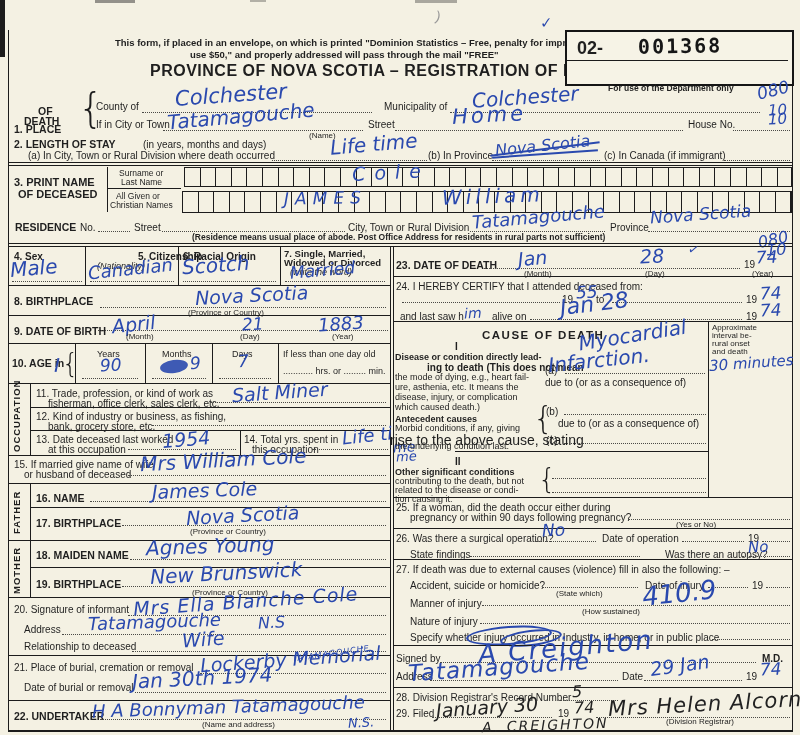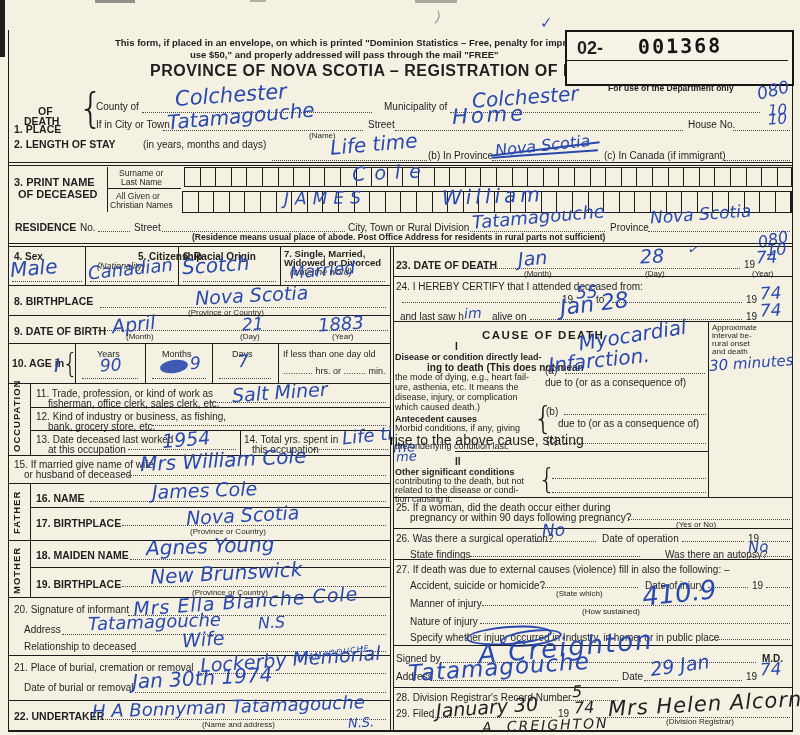--- a/index.html
+++ b/index.html
@@ -67,20 +67,21 @@
   <div class="p c" style="left:265px;top:131px;padding-left:44px;">(Name)</div>
   <div class="p" style="left:368px;top:119px;">Street</div>
   <div class="dt" style="left:395px;top:129px;width:288px;"></div>
   <div class="hw" style="left:452px;top:105px;font-size:21px;letter-spacing:3px;">Home</div>
   <div class="p" style="left:688px;top:119px;">House No.</div>
   <div class="dt" style="left:733px;top:129px;width:57px;"></div>
   <div class="hw" style="left:768px;top:112px;font-size:15px;">10</div>
 
   <div class="p b" style="left:14px;top:138px;font-size:10.5px;">2. LENGTH OF STAY</div>
   <div class="p" style="left:123px;top:139px;margin-left:20px;">(in years, months and days)</div>
+  <div class="p" style="left:28px;top:150px;">(a) In City, Town or Rural Division where death occurred</div>
   <div class="dt" style="left:272px;top:159px;width:155px;"></div>
   <div class="hw" style="left:330px;top:134px;font-size:20px;transform:rotate(-5deg);">Life time</div>
   <div class="p" style="left:428px;top:150px;">(b) In Province</div>
   <div class="dt" style="left:492px;top:159px;width:108px;"></div>
   <div class="hw" style="left:495px;top:138px;font-size:16px;transform:rotate(-6deg);">Nova Scotia</div>
   <div class="bl" style="left:490px;top:148px;width:110px;height:2px;transform:rotate(-7deg);"></div>
   <div class="bl" style="left:492px;top:153px;width:106px;height:2px;transform:rotate(-4deg);"></div>
   <div class="p" style="left:604px;top:150px;">(c) In Canada (if immigrant)</div>
   <div class="dt" style="left:724px;top:159px;width:66px;"></div>
   <div class="ln" style="left:8px;top:162px;width:785px;height:1px;"></div>

